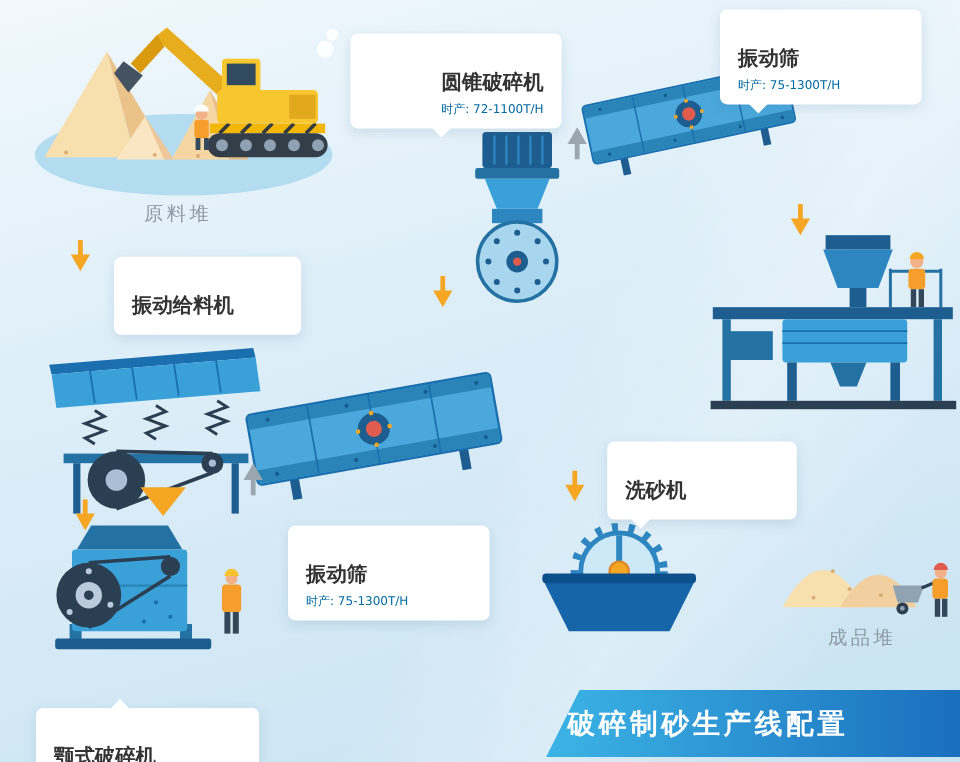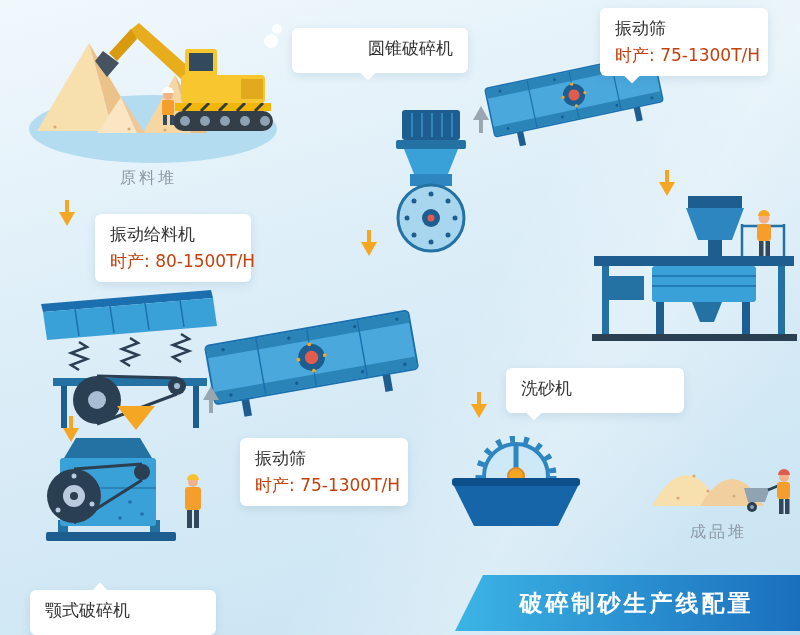--- a/index.html
+++ b/index.html
@@ -18,36 +18,36 @@
   .scene { position:absolute; }
 
   .caption {
     position:absolute; color:#8d9aa6; font-size:16px; letter-spacing:3px; white-space:nowrap;
   }
 
   .card {
     position:absolute; background:#ffffff; border-radius:6px;
     box-shadow:0 3px 10px rgba(60,105,140,.15); padding:9px 15px; z-index:5;
   }
-  .card-title { font-size:17px; color:#323232; font-weight:400; margin-bottom:4px; white-space:nowrap; }
-  .card-cap   { font-size:17px; color:#c2410c; white-space:nowrap; }
+  .card-title { font-size:17px; color:#323232; font-weight:700; margin-bottom:4px; white-space:nowrap;margin-top:20px; }
+  .card-cap   { font-size:10px; color:#0369a1; white-space:nowrap; }
   .tail {
     position:absolute; width:12px; height:12px; background:#ffffff; transform:rotate(45deg); z-index:4;
   }
 
   .arrow { position:absolute; width:18px; height:27px; z-index:6; }
 
   .rot-mid { transform:rotate(-10deg); transform-origin:center; }
   .rot-top { transform:rotate(-12deg); transform-origin:center; }
 
   .banner {
     position:absolute; right:0; bottom:4px; left:455px; height:56px; z-index:8;
     background:linear-gradient(90deg,#3cb4e5 0%, #1a6fbd 100%);
     clip-path:polygon(28px 0, 100% 0, 100% 100%, 0 100%);
-    display:flex; align-items:center; justify-content:center;
+    display:flex; align-items:center; justify-content:flex-start;
   }
   .banner span {
     color:#ffffff; font-weight:700; font-size:23px; letter-spacing:3px; padding-left:18px; white-space:nowrap;
   }
 </style>
 </head>
 <body>
 
 <div class="stage">
   <div class="bg-wave"></div>
@@ -293,46 +293,46 @@
         <rect x="129" y="46" width="13" height="17" rx="3" fill="#f59e2c"></rect>
         <rect x="131" y="63" width="4.5" height="15" fill="#33475a"></rect>
         <rect x="137" y="63" width="4.5" height="15" fill="#33475a"></rect>
       </g>
     </svg>
   </div>
   <div class="caption" style="left:690px; top:522px;">成品堆</div>
 
   <div class="card" style="left:95px; top:214px; width:156px;">
     <div class="card-title">振动给料机</div>
-    <div class="card-cap">时产: 80-1500T/H</div>
   </div>
 
   <div class="card" style="left:30px; top:590px; width:186px;">
     <div class="tail" style="left:64px; top:-5px;"></div>
     <div class="card-title">颚式破碎机</div>
   </div>
 
   <div class="card" style="left:240px; top:438px; width:168px;">
     <div class="card-title">振动筛</div>
     <div class="card-cap">时产: 75-1300T/H</div>
   </div>
 
   <div class="card" style="left:292px; top:28px; width:176px;text-align:right;">
     <div class="tail" style="left:70px; bottom:-5px;"></div>
     <div class="card-title">圆锥破碎机</div>
+    <div class="card-cap">时产: 72-1100T/H</div>
   </div>
 
   <div class="card" style="left:600px; top:8px; width:168px;">
     <div class="tail" style="left:26px; bottom:-5px;"></div>
     <div class="card-title">振动筛</div>
     <div class="card-cap">时产: 75-1300T/H</div>
   </div>
 
 
-  <div class="card" style="left:506px; top:368px; width:178px;">
+  <div class="card" style="left:506px; top:368px; width:158px;">
     <div class="tail" style="left:22px; bottom:-5px;"></div>
     <div class="card-title">洗砂机</div>
   </div>
 
   <div class="arrow" style="left:58px; top:200px;">
     <svg width="18" height="27" viewBox="0 0 18 27">
         <rect x="7" y="0" width="4" height="13" fill="#f5a623"></rect>
         <polygon points="1,12 17,12 9,26" fill="#f5a623"></polygon>
       </svg>
   </div>

